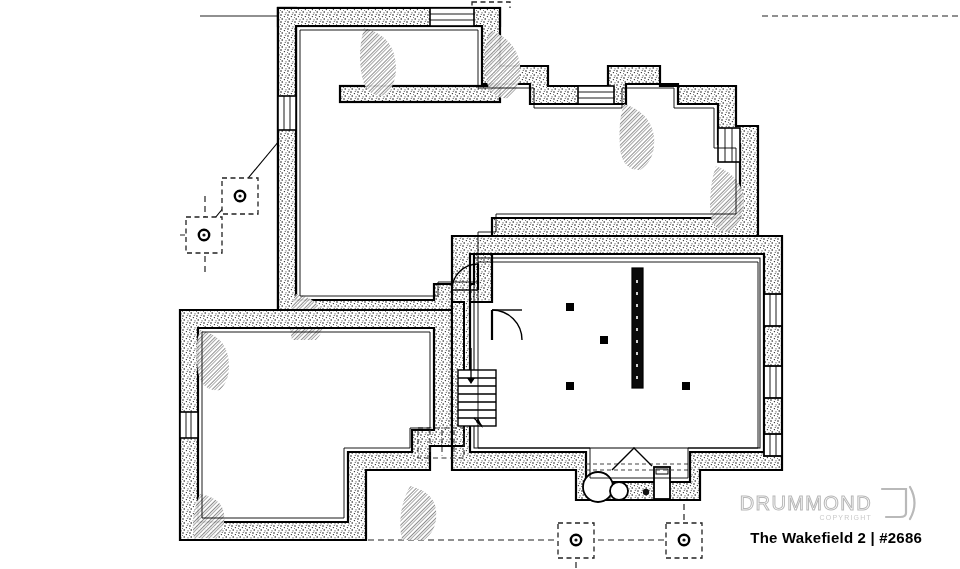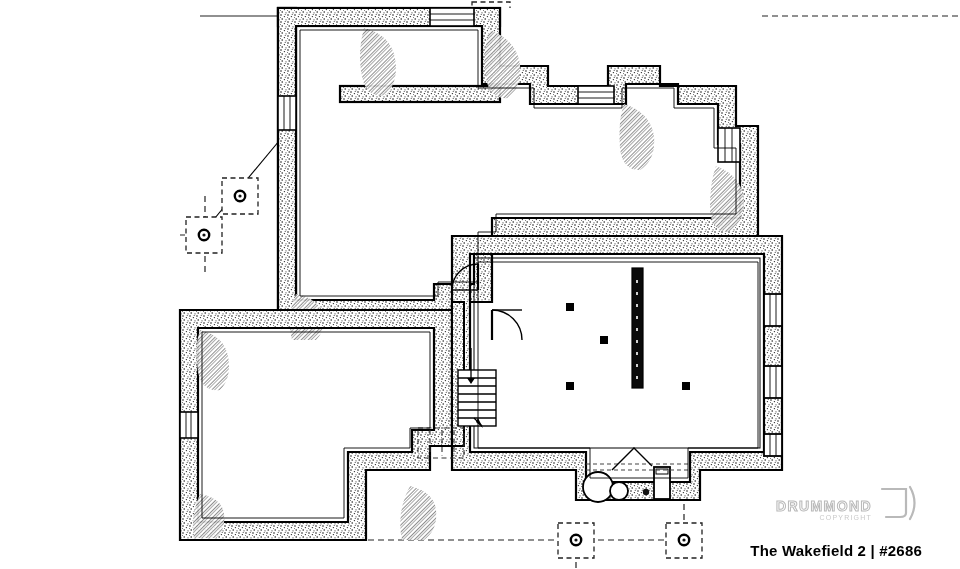--- a/index.html
+++ b/index.html
@@ -3,32 +3,32 @@
 <meta charset="utf-8">
 <style>
   html,body{margin:0;padding:0;background:#ffffff;}
   body{
     width:960px;height:569px;overflow:hidden;position:relative;
     font-family:"Liberation Sans", sans-serif;
   }
   #plan-root{position:absolute;left:0;top:0;width:960px;height:569px;}
   svg{display:block;}
   .caption{
-    position:absolute; right:38px; bottom:10px;
+    position:absolute; right:38px; bottom:23px;
     font-family:"Liberation Sans", sans-serif;
     font-size:15px; font-weight:bold; color:#000000;
     letter-spacing:.2px; white-space:nowrap;
   }
   .logo-wrap{
     position:absolute; right:40px; bottom:48px;
     text-align:right; line-height:1.0; user-select:none;
   }
   .logo-l1,.logo-l2{
     font-family:"Liberation Sans", sans-serif;
-    font-size:14px; font-weight:bold; letter-spacing:1.4px;
+    font-size:20px; font-weight:normal; letter-spacing:1.4px;
     color:#ffffff;
     -webkit-text-stroke:1px #b9b9b9;
     text-shadow:0 0 0 #b9b9b9;
   }
   .logo-cr{
     font-family:"Liberation Sans", sans-serif;
     font-size:7px; letter-spacing:1.2px; color:#c9c9c9;
     margin-top:1px;
   }
   .logo-row{display:flex;align-items:flex-end;justify-content:flex-end;gap:4px;}

